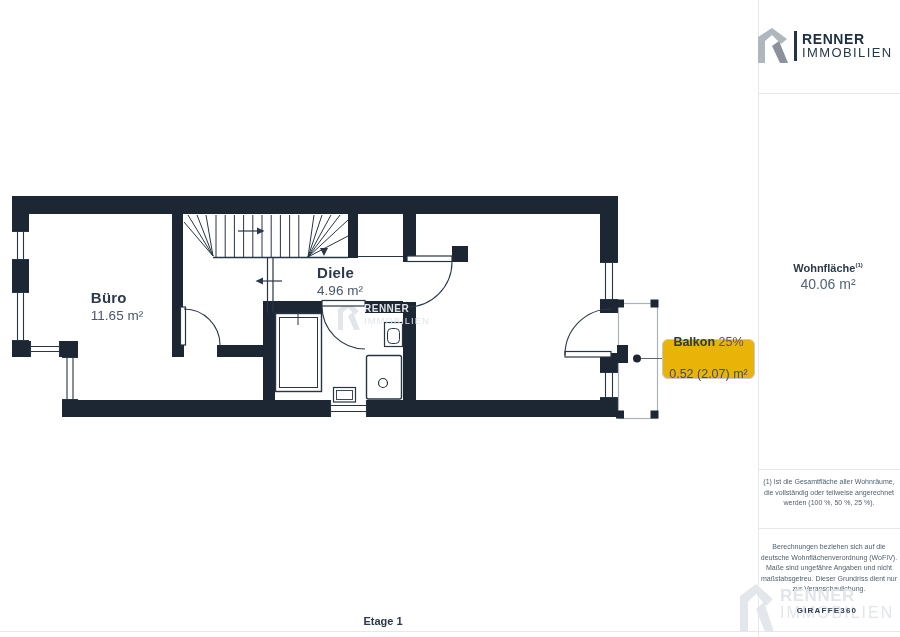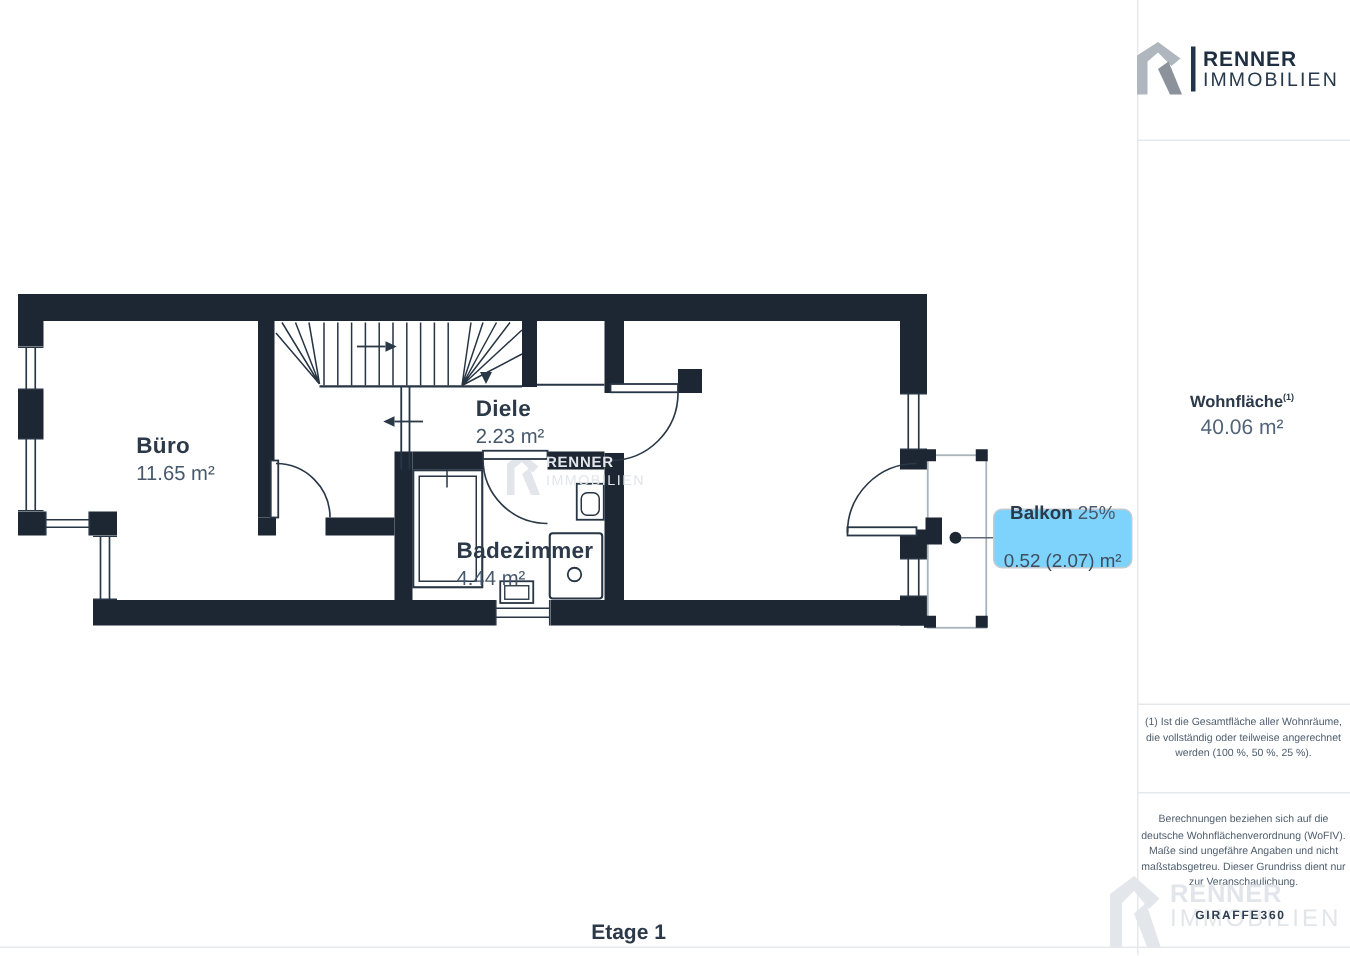--- a/index.html
+++ b/index.html
@@ -8,30 +8,30 @@
     font-family:"Liberation Sans",sans-serif;overflow:hidden;
   }
   .abs{position:absolute;}
   svg{display:block;}
   
   .room-label{transform:translate(-50%,-50%);white-space:nowrap;}
   .rname{font-weight:bold;font-size:15px;color:#2b3949;letter-spacing:.2px;}
   .rarea{font-size:13.5px;color:#47586b;margin-top:2px;}
   
   .balkon-box{
-    left:662px;top:339px;width:91px;height:38px;background:#7dd3fc;
+    left:662px;top:339px;width:91px;height:38px;background:#eab308;
     border:1.5px solid #c3cad2;border-radius:6px;display:flex;flex-direction:column;
     align-items:center;justify-content:center;line-height:1.25;white-space:nowrap;
   }
   .balkon-box .l1{font-size:12.5px;color:#2b3949;}
   .balkon-box .l1 .bold{font-weight:bold;}
   .balkon-box .l1 .pct{color:#4a5a6c;}
   .balkon-box .l2{font-size:12.5px;color:#3e4e60;margin-top:16px;}
   .floor-label{left:383px;top:621px;transform:translate(-50%,-50%);
-    font-size:14px;font-weight:bold;color:#2b3949;white-space:nowrap;margin-left:36px;}
+    font-size:11px;font-weight:bold;color:#2b3949;white-space:nowrap;}
   
   .vdivider{left:758px;top:0;width:1px;height:637px;background:#e6e9ec;}
   .hdivider{height:1px;background:#e6e9ec;}
   .logo-text-bold{left:802px;top:31px;font-size:14px;font-weight:bold;color:#1e2f42;letter-spacing:.6px;}
   .logo-text-light{left:802px;top:45px;font-size:13px;color:#27394c;letter-spacing:1.4px;}
   .logo-bar{left:794px;top:31px;width:2.5px;height:30px;background:#22344a;}
   .living-label{left:828px;top:268px;transform:translate(-50%,-50%);
     font-size:11px;font-weight:bold;color:#2b3949;white-space:nowrap;}
   .living-label sup{font-size:6px;}
   .living-value{left:828px;top:284px;transform:translate(-50%,-50%);
@@ -178,25 +178,21 @@
       <circle cx="637" cy="358.5" r="4" fill="#1d2734"></circle>
     </g>
   </svg>
 
   <div class="abs room-label" style="left:117px;top:306px">
     <div class="rname">Büro</div>
     <div class="rarea">11.65 m²</div>
   </div>
   <div class="abs room-label" style="left:340px;top:281px">
     <div class="rname">Diele</div>
-    <div class="rarea">2.23 m²</div>
-  </div>
-  <div class="abs room-label" style="left:350px;top:376px">
-    <div class="rname">Badezimmer</div>
-    <div class="rarea">4.44 m²</div>
+    <div class="rarea">4.96 m²</div>
   </div>
 
   <div class="abs balkon-box">
     <div class="l1">
       <span class="bold">Balkon</span>
       <span class="pct">25%</span>
     </div>
     <div class="l2">0.52 (2.07) m²</div>
   </div>
 

